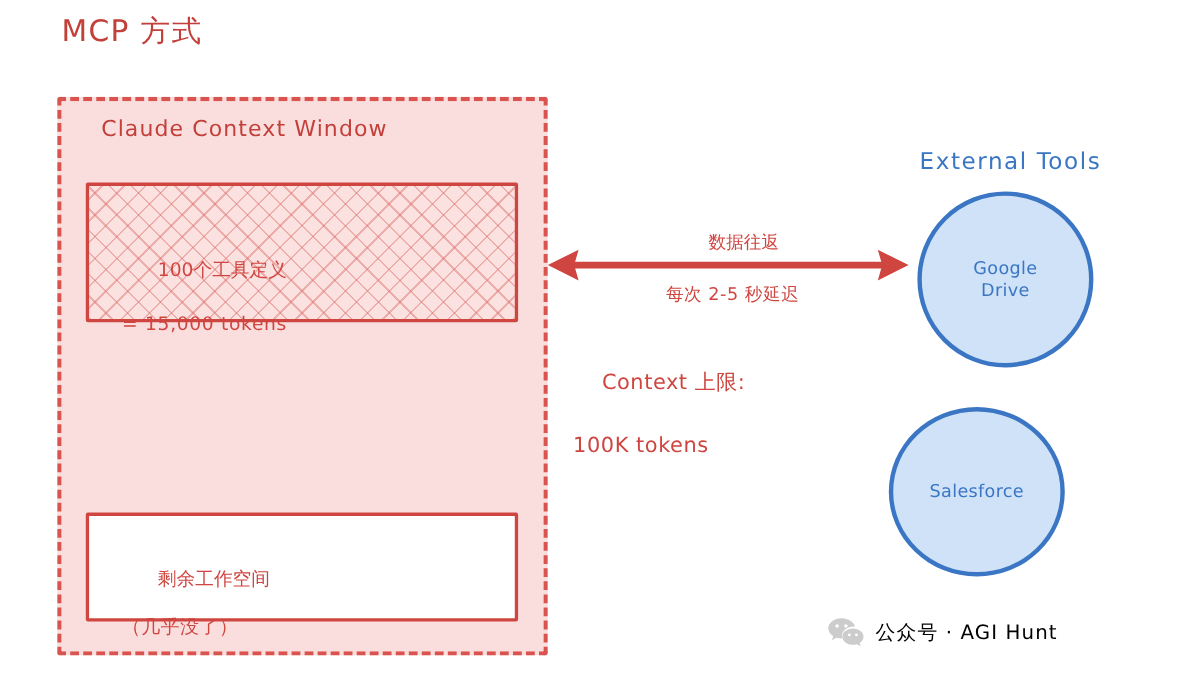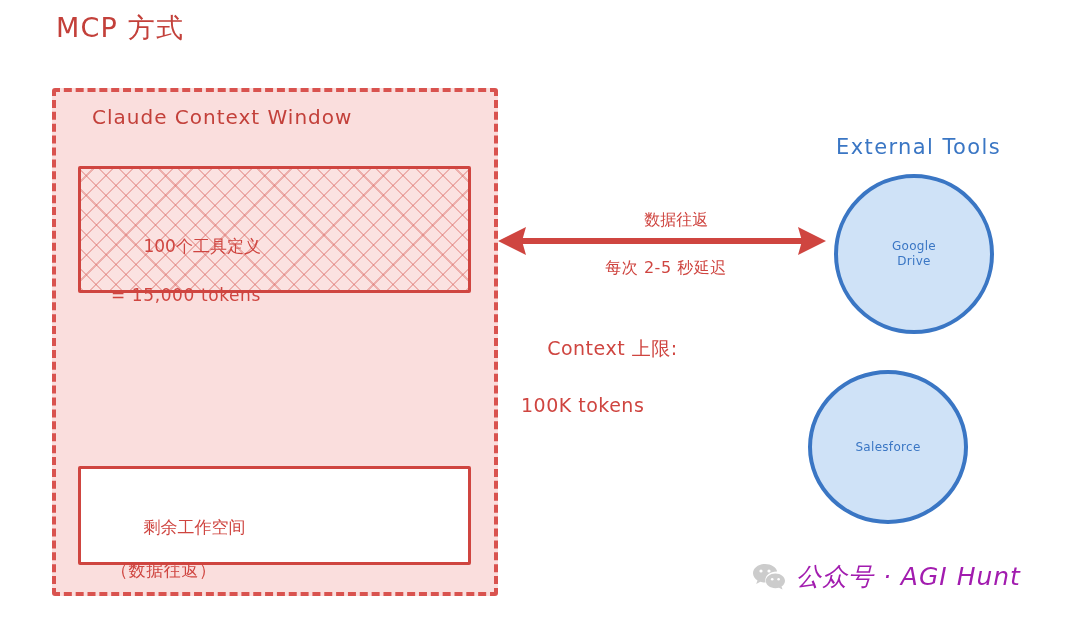--- a/index.html
+++ b/index.html
@@ -158,21 +158,21 @@
     box-sizing: border-box;
     border-radius: 50%;
     background: #cfe2f7;
     border: 4px solid #3a76c4;
     display: flex;
     align-items: center;
     justify-content: center;
   }
   .tool-circle .tool-label {
     color: #3a76c4;
-    font-size: 12px;
+    font-size: 16px;
     line-height: 1.22;
     text-align: center;
     letter-spacing: 0.3px;
     white-space: pre-line;
   }
 
   #tool-google-drive {
     left: 834px;
     top: 174px;
     width: 160px;
@@ -188,26 +188,25 @@
   
   #watermark {
     position: absolute;
     left: 752px;
     top: 560px;
     display: flex;
     align-items: center;
     gap: 10px;
   }
   #watermark .wm-text {
-    color: #a21caf;
-    font-size: 25px;
+    color: #000000;
+    font-size: 18px;
     letter-spacing: 1px;
     white-space: nowrap;
     font-family: "DejaVu Sans", sans-serif;
-    font-style: italic;
   }
 </style>
 </head>
 <body>
 
 <div class="canvas">
 
   <div id="page-title">MCP 方式</div>
 
   <div id="context-window"></div>
@@ -217,21 +216,21 @@
     <div class="block-text">
       <span>100个工具定义</span>
       <span class="ln2">= 15,000 tokens</span>
     </div>
   </div>
 
 
   <div class="block" id="block-free">
     <div class="block-text">
       <span>剩余工作空间</span>
-      <span class="ln2">（数据往返）</span>
+      <span class="ln2">（几乎没了）</span>
     </div>
   </div>
 
   <div id="exchange-label">
     <span>数据往返</span>
     <span class="ln2">每次 2-5 秒延迟</span>
   </div>
 
   <svg id="exchange-arrow" viewBox="0 0 332 38">
     <line x1="22" y1="19" x2="310" y2="19" stroke="#cf4540" stroke-width="6" stroke-linecap="round"></line>

